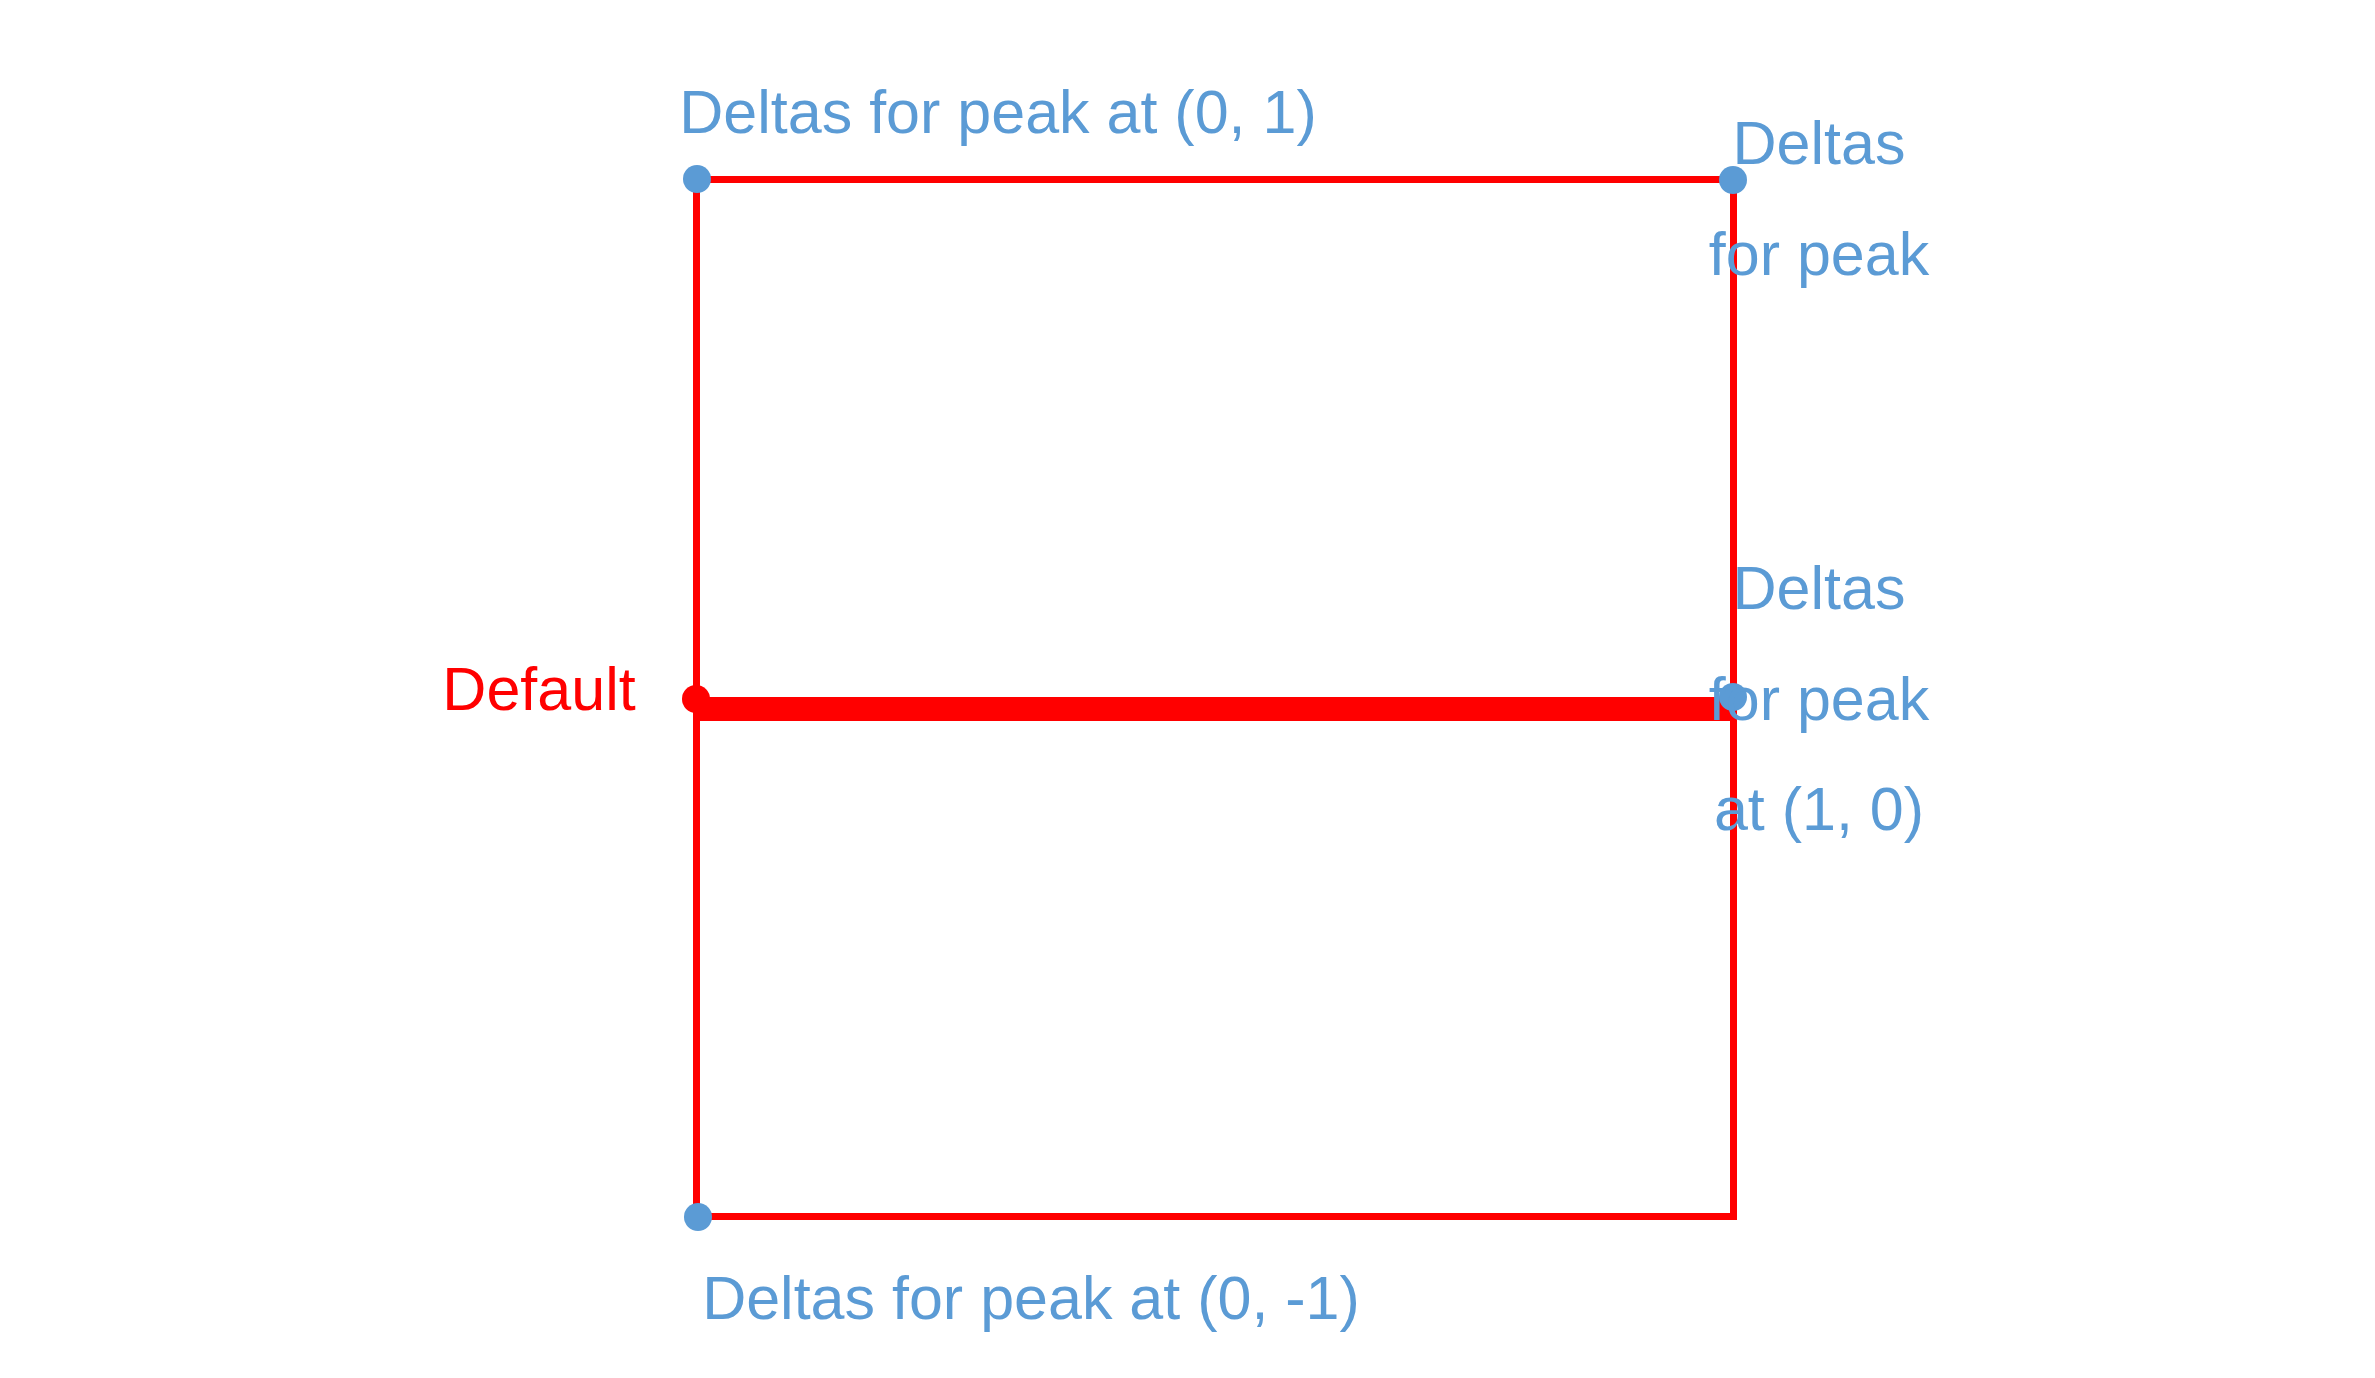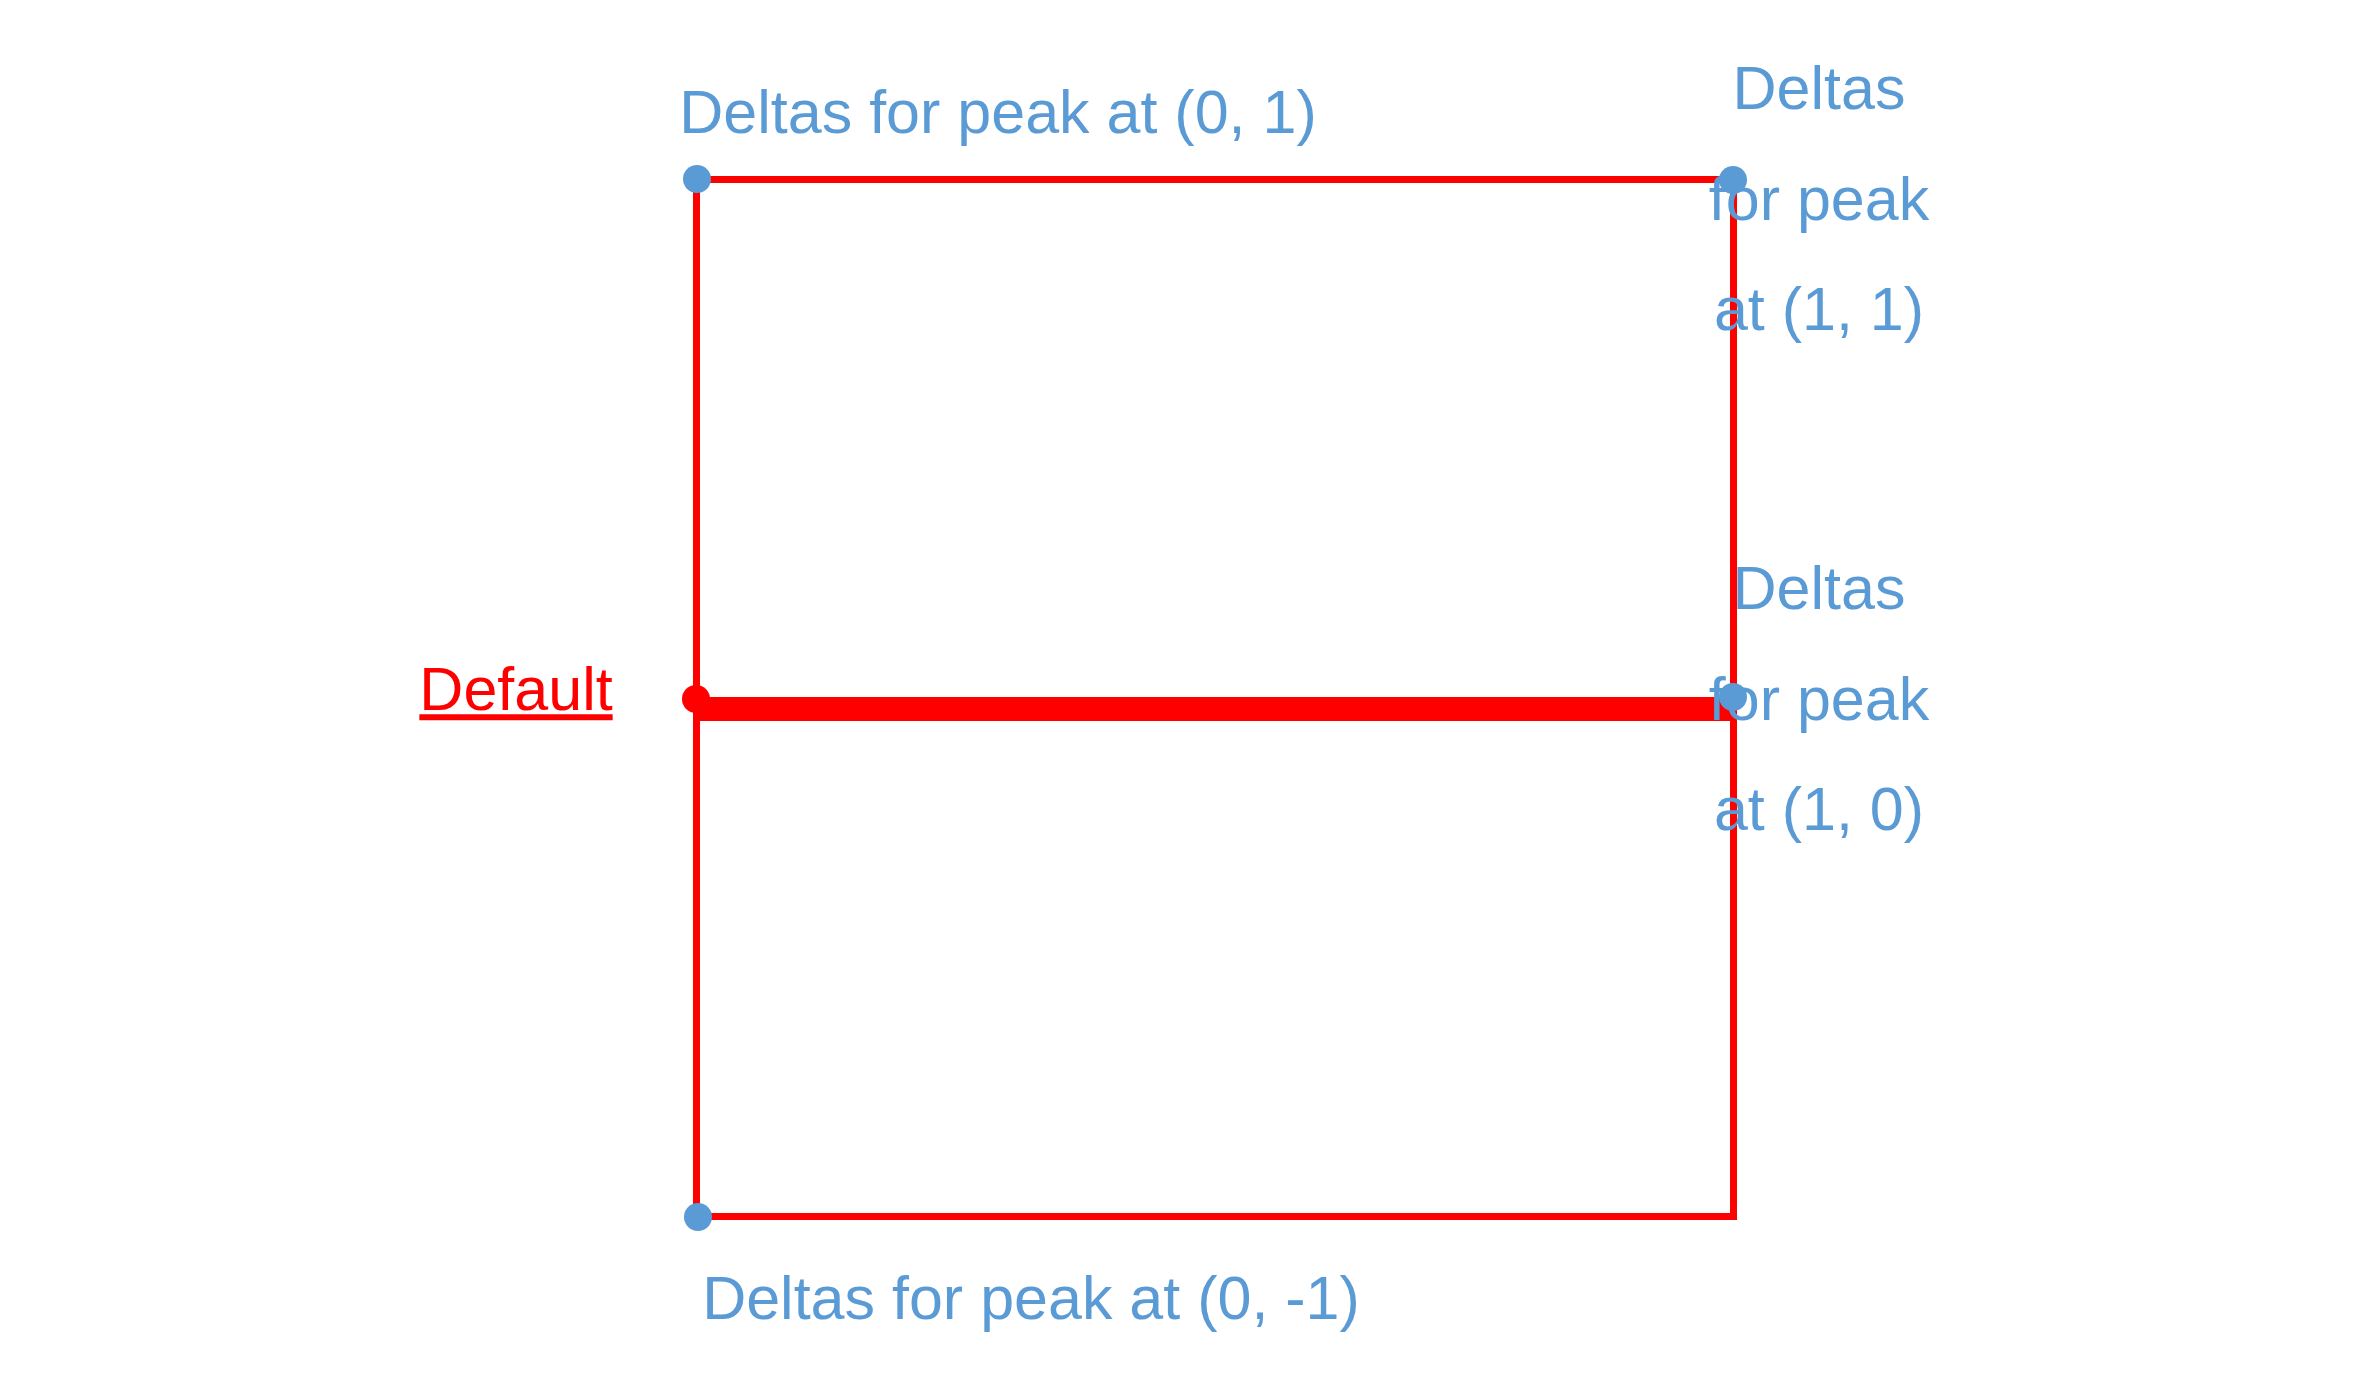--- a/index.html
+++ b/index.html
@@ -62,24 +62,23 @@
     color: var(--accent-blue);
     text-align: center;
     white-space: nowrap;
     line-height: 1.42;
   }
   .label-top      { left: 974px;  top: 88px; }
   .label-topright { left: 1795px; top: 175px; }
   .label-midright { left: 1795px; top: 675px; }
   .label-bottom   { left: 981px;  top: 1274px; margin-left: 26px; }
   .label-default  {
-    left: 492px; top: 666px;
+    left: 515px; top: 666px;
     color: var(--accent-red);
     line-height: 1.5;
-    text-decoration: underline;
   }
 </style>
 </head>
 <body>
 
 <div class="canvas">
 
   <div class="square"></div>
 
   <div class="midline"></div>
@@ -88,21 +87,20 @@
   <span class="dot blue tr"></span>
   <span class="dot blue mr"></span>
   <span class="dot blue bl"></span>
   <span class="dot red  ml"></span>
 
   <div class="label label-top">Deltas for peak at (0, 1)</div>
 
   <div class="label label-topright">
     <div>Deltas</div>
     <div>for peak</div>
-    <div>at (1, 1)</div>
   </div>
 
   <div class="label label-midright">
     <div>Deltas</div>
     <div>for peak</div>
     <div>at (1, 0)</div>
   </div>
 
   <div class="label label-bottom">Deltas for peak at (0, -1)</div>
 

